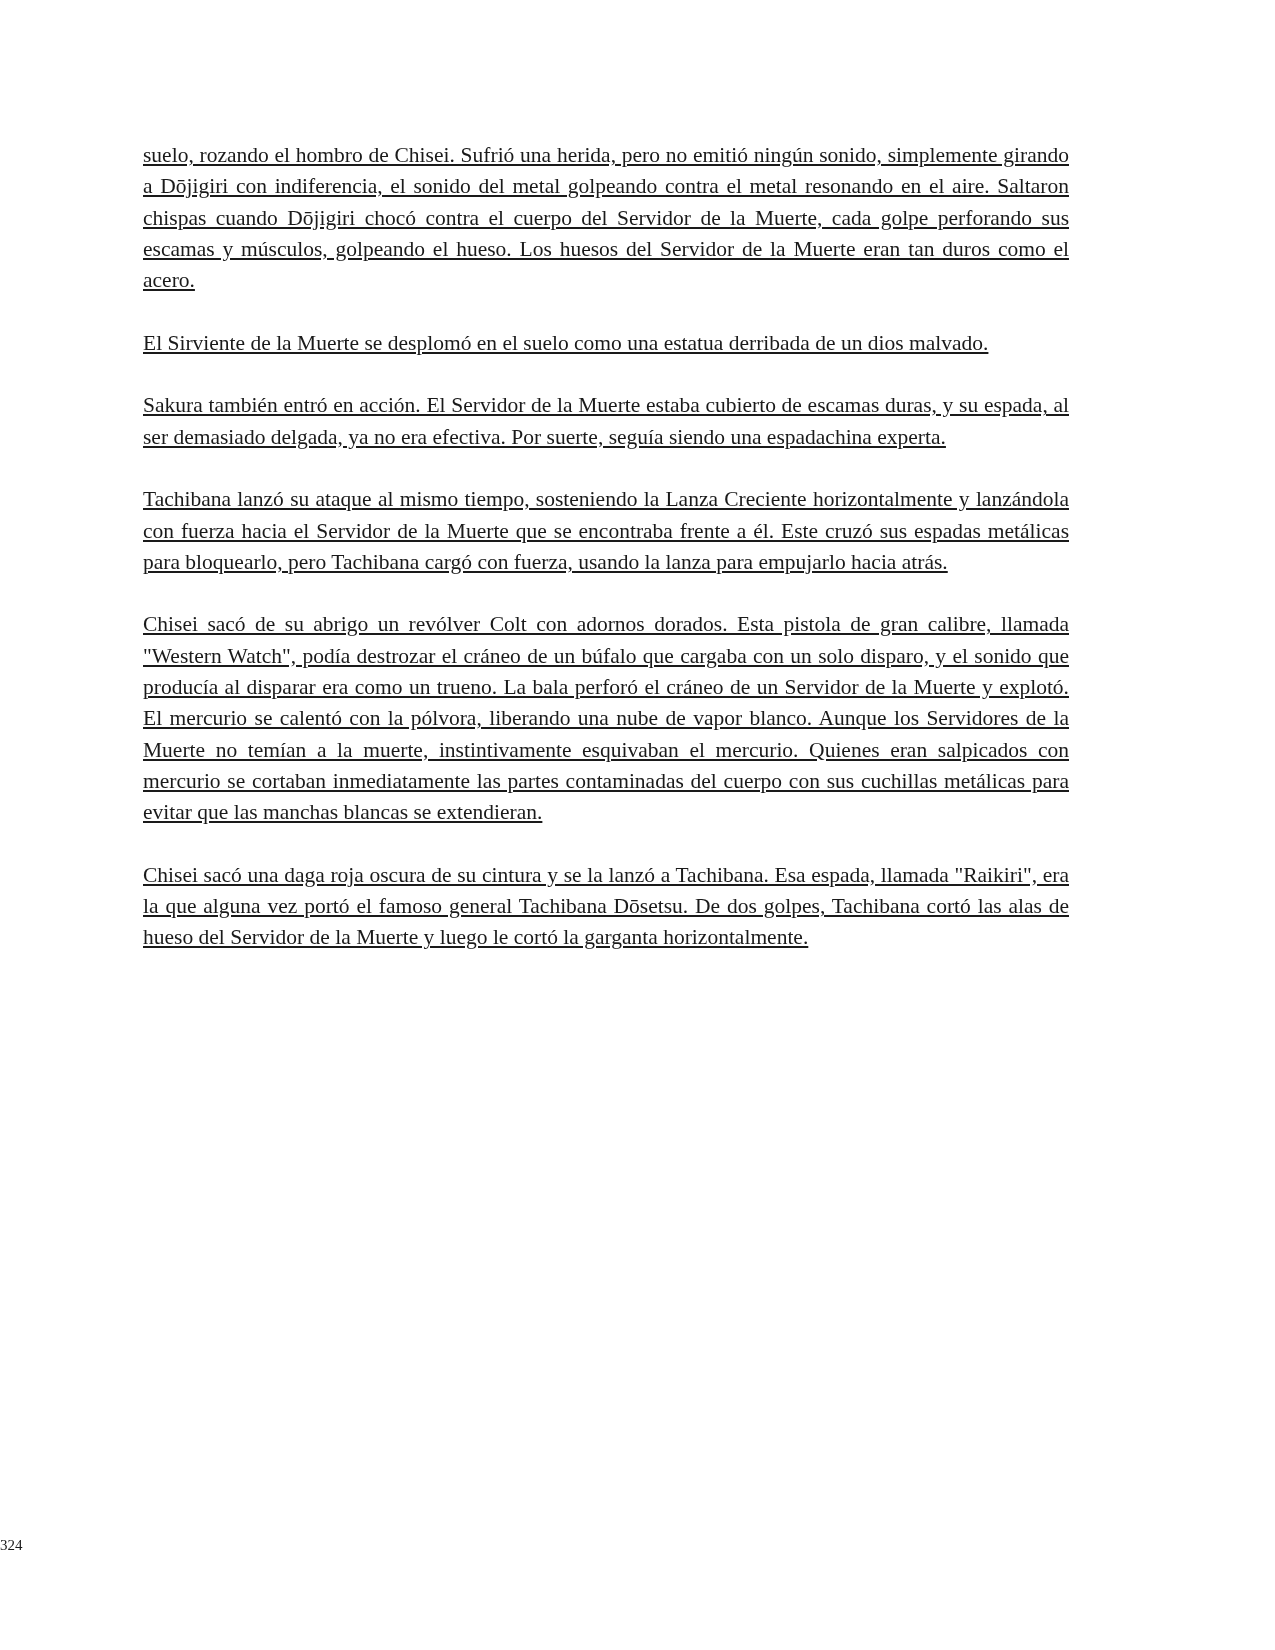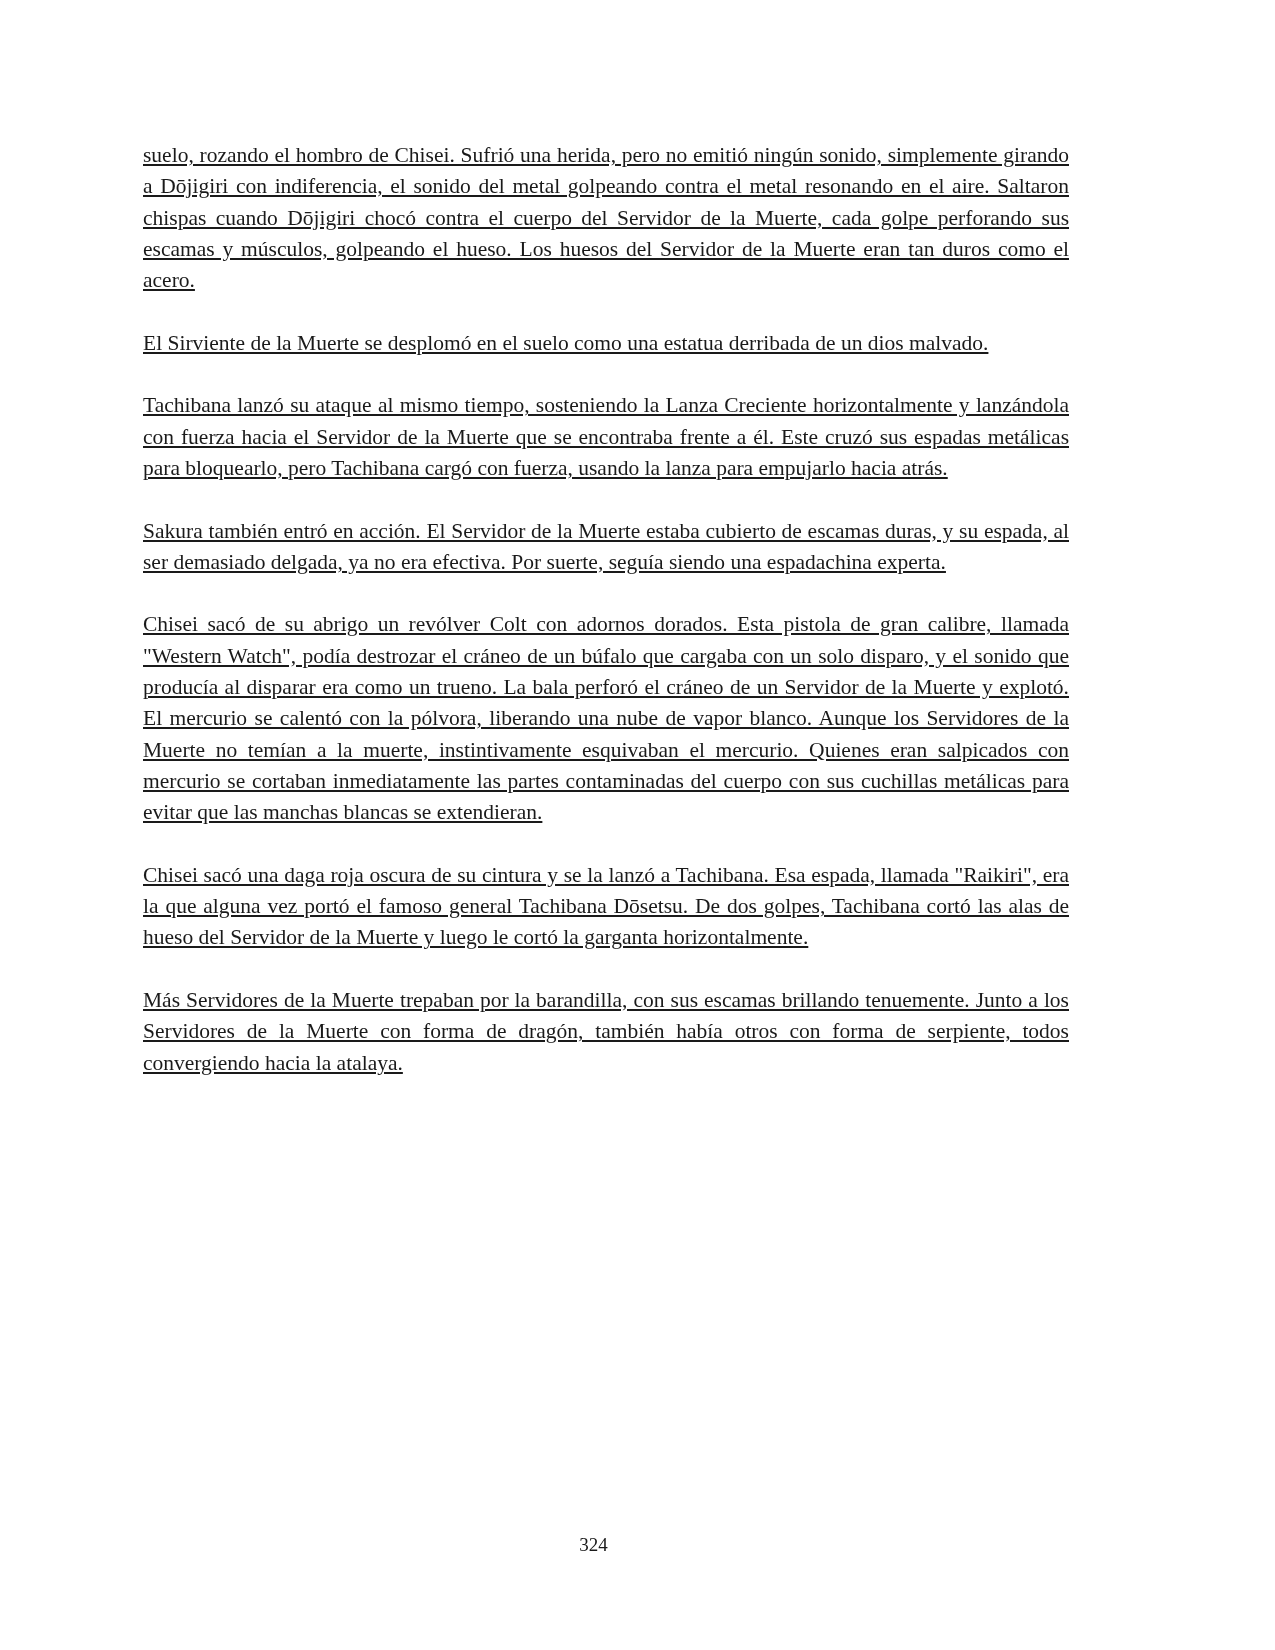--- a/index.html
+++ b/index.html
@@ -27,31 +27,29 @@
       text-align: justify;
       margin: 0 0 31.3px 0;
       hyphens: none;
       text-decoration: underline;
     }
     .page-number {
       position: absolute;
       left: 0;
       width: 1187px;
       top: 1531px;
-      text-align: center;
-      font-size: 19px;
+      font-size: 15px;
       line-height: 28px;
     }
   </style>
 </head>
 <body>
 
 <div class="page">
   <p class="para">suelo, rozando el hombro de Chisei. Sufrió una herida, pero no emitió ningún sonido, simplemente girando a Dōjigiri con indiferencia, el sonido del metal golpeando contra el metal resonando en el aire. Saltaron chispas cuando Dōjigiri chocó contra el cuerpo del Servidor de la Muerte, cada golpe perforando sus escamas y músculos, golpeando el hueso. Los huesos del Servidor de la Muerte eran tan duros como el acero.</p>
   <p class="para">El Sirviente de la Muerte se desplomó en el suelo como una estatua derribada de un dios malvado.</p>
+  <p class="para">Sakura también entró en acción. El Servidor de la Muerte estaba cubierto de escamas duras, y su espada, al ser demasiado delgada, ya no era efectiva. Por suerte, seguía siendo una espadachina experta.</p>
   <p class="para">Tachibana lanzó su ataque al mismo tiempo, sosteniendo la Lanza Creciente horizontalmente y lanzándola con fuerza hacia el Servidor de la Muerte que se encontraba frente a él. Este cruzó sus espadas metálicas para bloquearlo, pero Tachibana cargó con fuerza, usando la lanza para empujarlo hacia atrás.</p>
-  <p class="para">Sakura también entró en acción. El Servidor de la Muerte estaba cubierto de escamas duras, y su espada, al ser demasiado delgada, ya no era efectiva. Por suerte, seguía siendo una espadachina experta.</p>
   <p class="para">Chisei sacó de su abrigo un revólver Colt con adornos dorados. Esta pistola de gran calibre, llamada "Western Watch", podía destrozar el cráneo de un búfalo que cargaba con un solo disparo, y el sonido que producía al disparar era como un trueno. La bala perforó el cráneo de un Servidor de la Muerte y explotó. El mercurio se calentó con la pólvora, liberando una nube de vapor blanco. Aunque los Servidores de la Muerte no temían a la muerte, instintivamente esquivaban el mercurio. Quienes eran salpicados con mercurio se cortaban inmediatamente las partes contaminadas del cuerpo con sus cuchillas metálicas para evitar que las manchas blancas se extendieran.</p>
   <p class="para">Chisei sacó una daga roja oscura de su cintura y se la lanzó a Tachibana. Esa espada, llamada "Raikiri", era la que alguna vez portó el famoso general Tachibana Dōsetsu. De dos golpes, Tachibana cortó las alas de hueso del Servidor de la Muerte y luego le cortó la garganta horizontalmente.</p>
-  <p class="para">Más Servidores de la Muerte trepaban por la barandilla, con sus escamas brillando tenuemente. Junto a los Servidores de la Muerte con forma de dragón, también había otros con forma de serpiente, todos convergiendo hacia la atalaya.</p>
 </div>
 
 <div class="page-number">324</div>
 
 </body></html>

